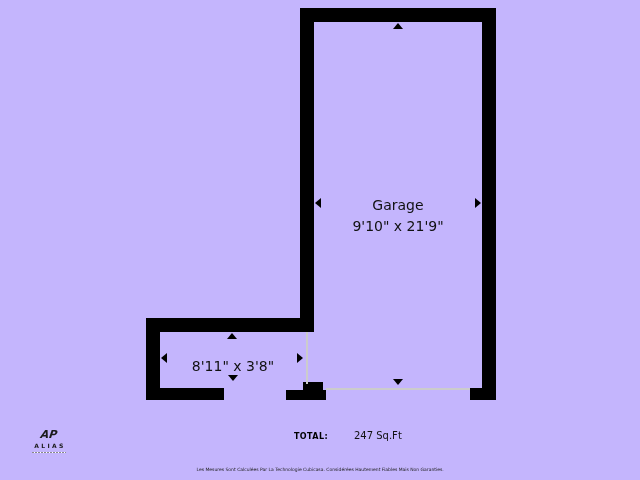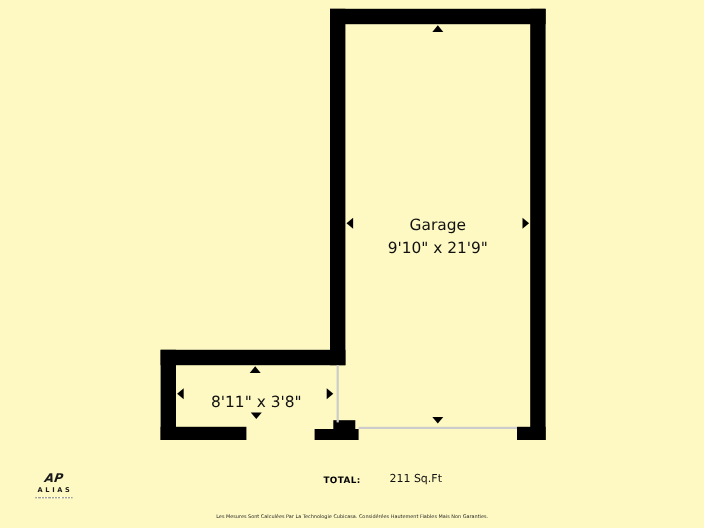--- a/index.html
+++ b/index.html
@@ -5,21 +5,21 @@
   html, body {
     margin: 0;
     padding: 0;
     background: #ffffff;
     font-family: "DejaVu Sans", "Liberation Sans", sans-serif;
   }
   #canvas {
     position: relative;
     width: 640px;
     height: 480px;
-    background: #fef9c3;
+    background: #c4b5fd;
     overflow: hidden;
   }
   .wall {
     position: absolute;
     background: #000000;
   }
   .thinline {
     position: absolute;
     background: #cccccc;
   }
@@ -149,21 +149,21 @@
     <div class="room-name">Garage</div>
     <div class="room-dims">9'10" x 21'9"</div>
   </div>
 
   <div class="room-label-block" id="side-room-label-block">
     <div class="room-dims">8'11" x 3'8"</div>
   </div>
 
   <div id="total-row">
     <span id="total-label">TOTAL:</span>
-    <span id="total-value">211 Sq.Ft</span>
+    <span id="total-value">247 Sq.Ft</span>
   </div>
 
   <div id="disclaimer-wrap">
     <span id="disclaimer-text">Les Mesures Sont Calculées Par La Technologie Cubicasa. Considérées Hautement Fiables Mais Non Garanties.</span>
   </div>
 
   <div id="logo-block">
     <div id="logo-monogram">AP</div>
     <div id="logo-name">ALIAS</div>
     <div id="logo-tagline-line"></div>

